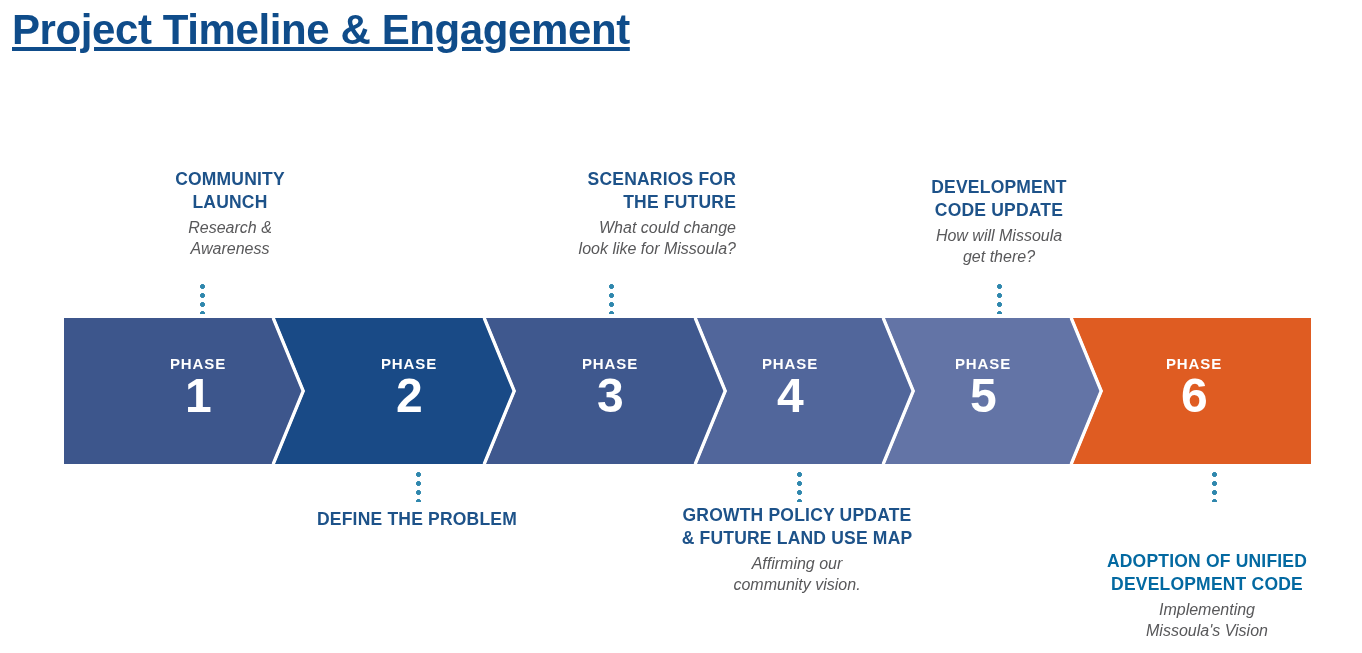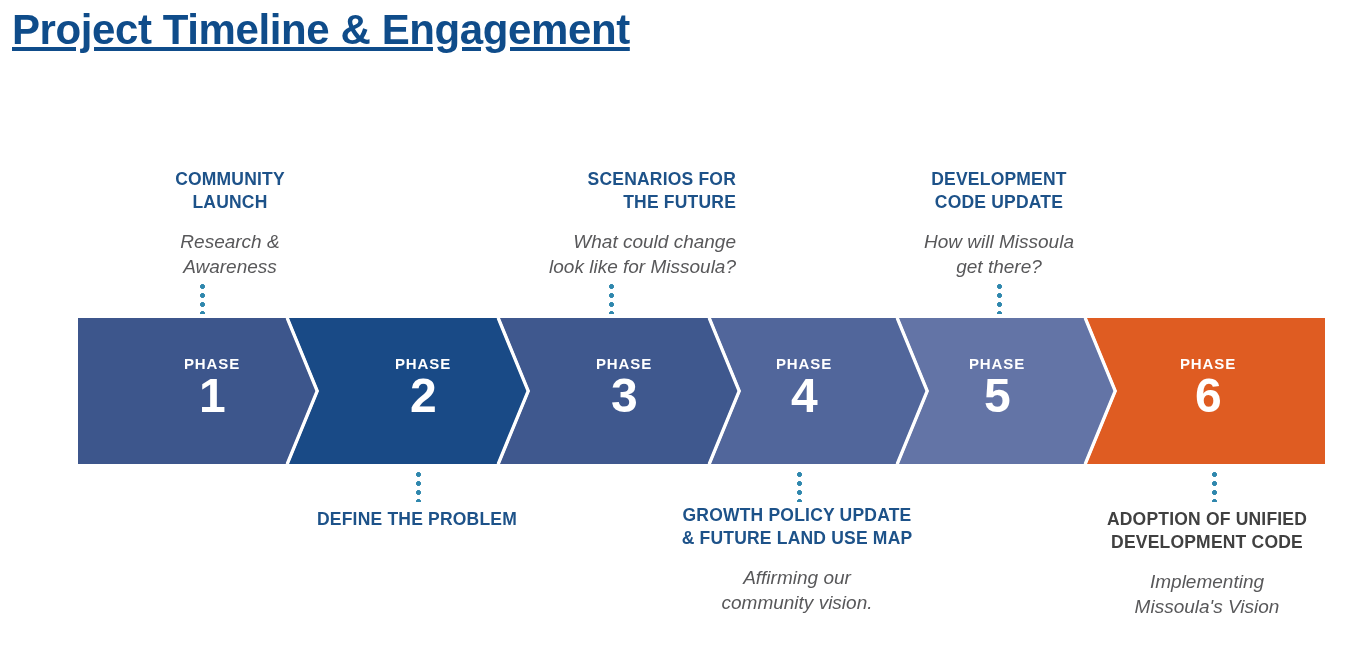--- a/index.html
+++ b/index.html
@@ -46,44 +46,45 @@
   }
   .callout-title {
     font-size: 17.5px;
     font-weight: bold;
     color: #1d5289;
     line-height: 1.33;
     letter-spacing: 0.2px;
     white-space: pre-line;
   }
   .callout-title.accent-orange {
-    color: #404040;
+    color: #0369a1;
+    margin-top: 42px;
   }
   .callout-desc {
-    margin-top: 14px;
-    font-size: 19px;
+    margin-top: 2px;
+    font-size: 16px;
     font-style: italic;
     color: #58585a;
     line-height: 1.32;
     white-space: pre-line;
   }
 
   
   .connector {
     position: absolute;
     width: 5px;
     background-image: radial-gradient(circle at 2.5px 2.5px, #2f87ad 2.2px, rgba(0,0,0,0) 2.6px);
     background-size: 5px 9px;
     background-repeat: repeat-y;
   }
 
   
   .phase-bar {
     position: absolute;
-    left: 78px;
+    left: 64px;
     top: 318px;
     width: 1247px;
     height: 146px;
     text-decoration: underline;
   }
   .phase-bar svg {
     display: block;
     width: 1247px;
     height: 146px;
     overflow: visible;
@@ -123,21 +124,21 @@
   <div class="connector" style="left:200px; top:284px; height:30px;"></div>
 
   <div class="callout" style="left:488px; top:168px; width:248px;text-align:right;">
     <div class="callout-title">SCENARIOS FOR
 THE FUTURE</div>
     <div class="callout-desc">What could change
 look like for Missoula?</div>
   </div>
   <div class="connector" style="left:609px; top:284px; height:30px;"></div>
 
-  <div class="callout" style="left:885px; top:168px; width:228px;">
+  <div class="callout" style="left:885px; top:176px; width:228px;">
     <div class="callout-title">DEVELOPMENT
 CODE UPDATE</div>
     <div class="callout-desc">How will Missoula
 get there?</div>
   </div>
   <div class="connector" style="left:997px; top:284px; height:30px;"></div>
 
   <div class="phase-bar">
     <svg viewBox="0 0 1247 146" preserveAspectRatio="none">
 

